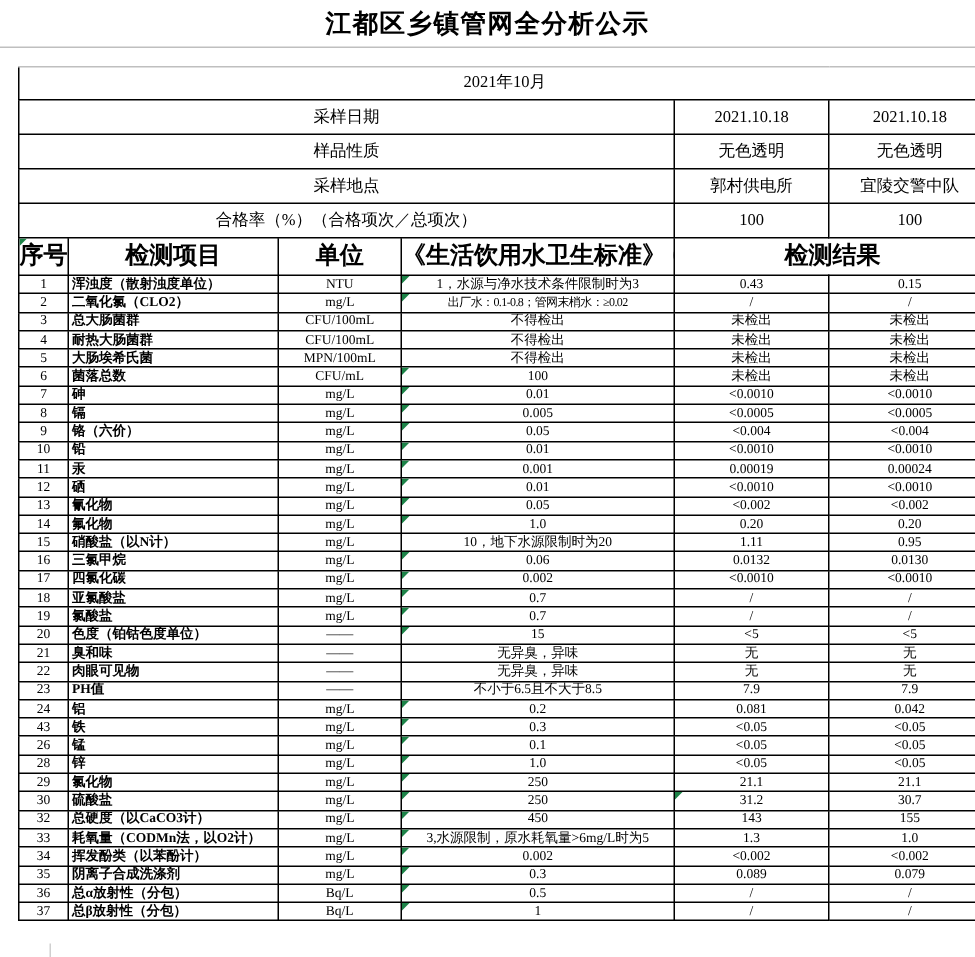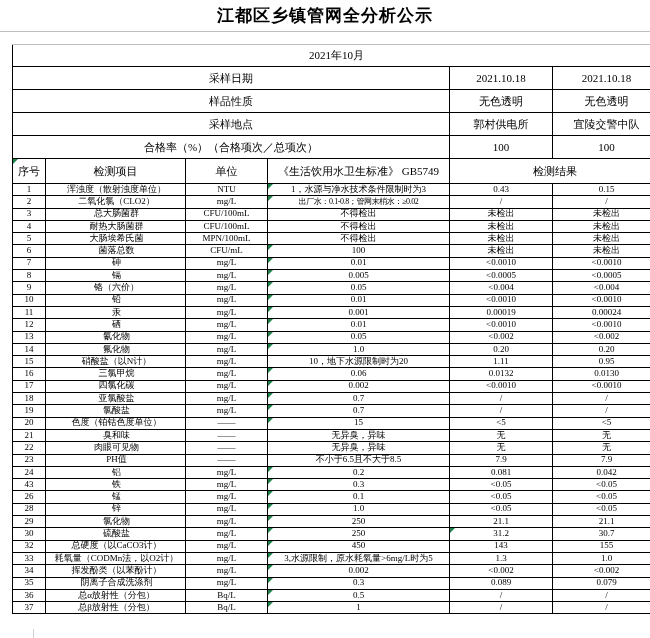--- a/index.html
+++ b/index.html
@@ -21,23 +21,23 @@
   col.c1{width:33px} col.c2{width:140px} col.c3{width:82px}
   col.c4{width:182px} col.c5{width:103px} col.c6{width:108px}
   td {
     border:1px solid #000; padding:0; margin:0;
     text-align:center; vertical-align:middle;
     font-size:9px; line-height:1.1; white-space:nowrap; overflow:hidden;
     position:relative;
   }
   tr.date-row td { height:21px; font-size:11px; border-top:1px solid #bfbfbf; }
   tr.info-row td { height:22px; font-size:11px; }
-  tr.head-row td { height:24px; font-size:11px; }
+  tr.head-row td { height:24px; font-size:16px;font-weight:bold; }
   tr.data-row td { height:11.3px; }
-  td.item-cell { text-align:center; padding-left:2px; }
+  td.item-cell { text-align:left; padding-left:2px;font-weight:bold; }
   td.tight { font-size:8px; letter-spacing:-0.4px; }
   .tri-icon {
     position:absolute; top:0; left:0; width:0; height:0; display:block;
     border-top:5px solid #1d8348; border-right:5px solid transparent;
   }
   .tail-grid {
     position:absolute; left:33px; top:629px; width:1px; height:9px;
     background:#d0d0d0;
   }
 </style>

